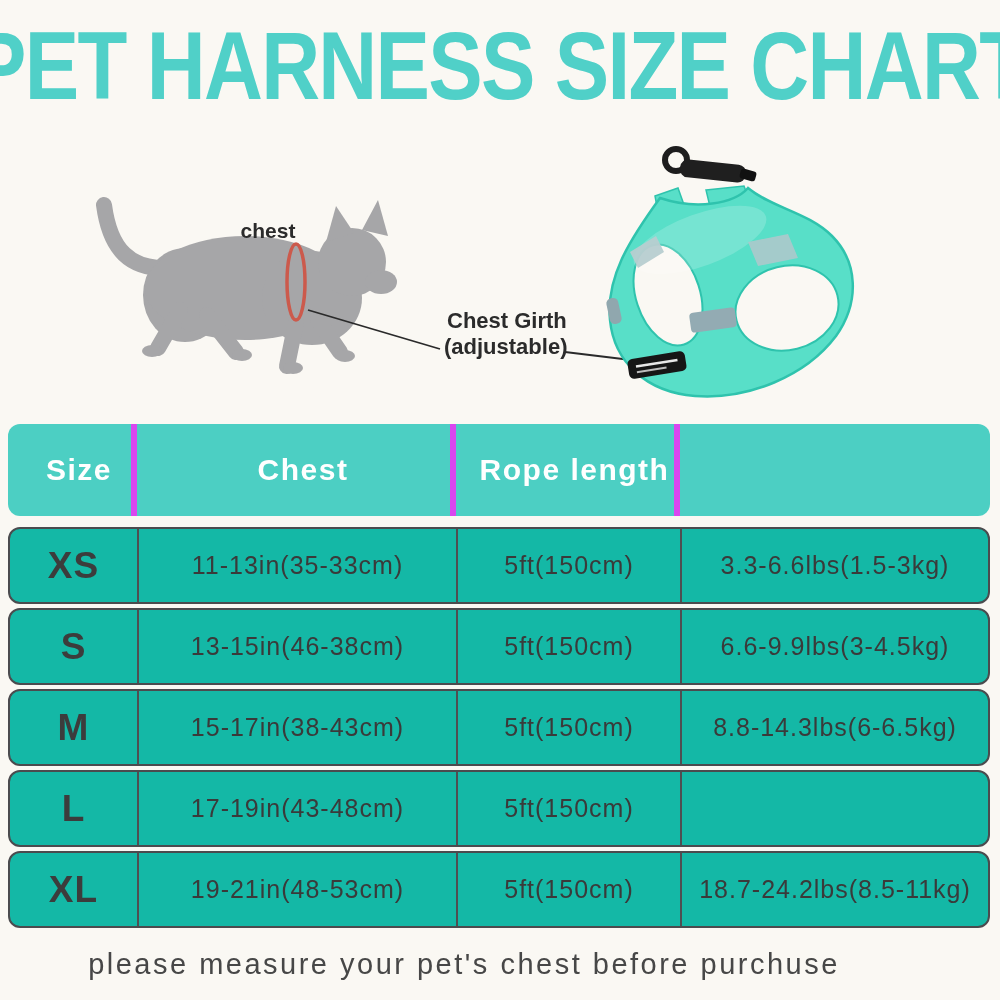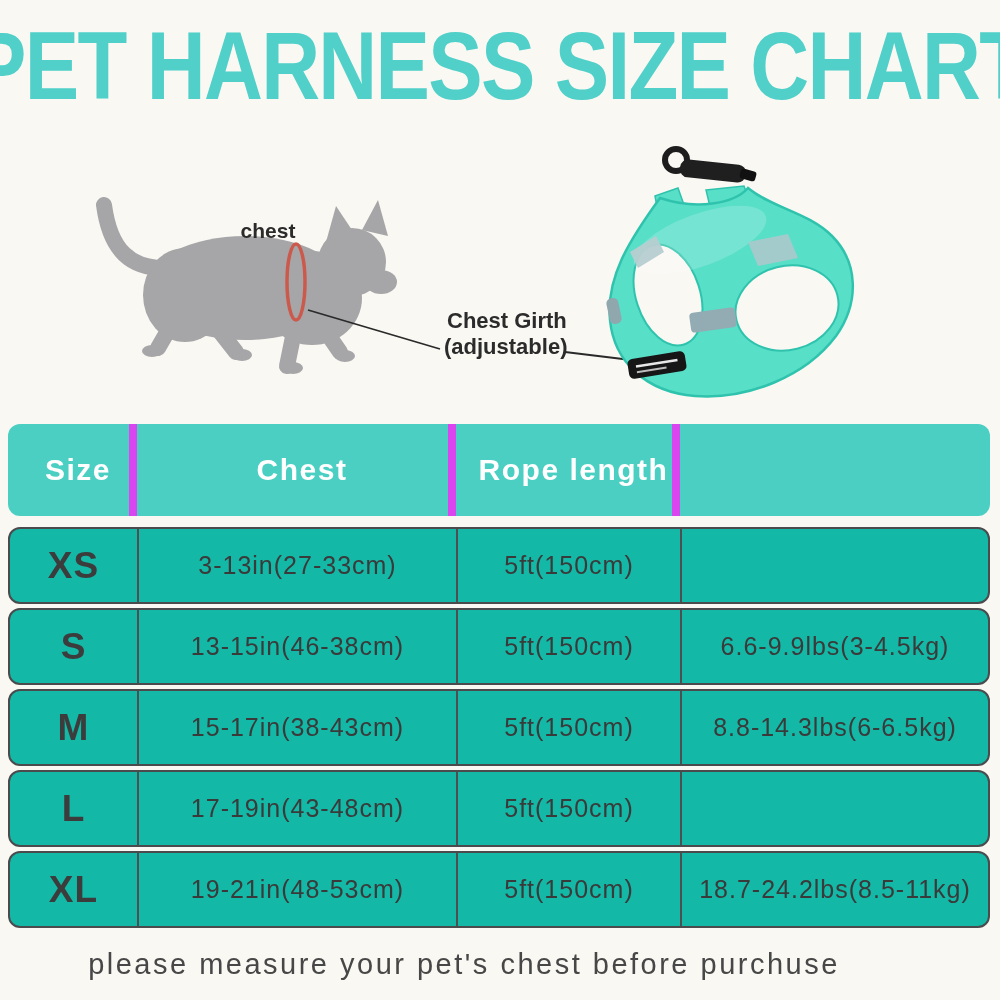--- a/index.html
+++ b/index.html
@@ -22,21 +22,21 @@
   .diagram{position:absolute;top:130px;left:0;}
   .svg-label{font-family:"Liberation Sans",sans-serif;fill:#2b2b2b;}
   
   .thead{
     position:absolute;top:424px;left:8px;width:982px;height:92px;
     background:#4ccfc3;border-radius:12px;
     display:flex;align-items:stretch;box-sizing:border-box;
     color:#ffffff;font-weight:700;font-size:30px;letter-spacing:1.5px;
   }
   .thead .cell{display:flex;align-items:center;justify-content:center;box-sizing:border-box;}
-  .thead .c1,.thead .c2,.thead .c3{border-right:8px solid #d946ef;padding-left:19px;}
+  .thead .c1,.thead .c2,.thead .c3{border-right:6px solid #d946ef;padding-left:19px;}
   .rows{position:absolute;top:527px;left:8px;width:982px;}
   .trow{
     height:77px;margin-bottom:4px;background:#14b8a6;
     border:2px solid #4b4b4e;border-radius:12px;
     display:flex;align-items:stretch;box-sizing:border-box;
     color:#3a3a3a;font-size:25px;letter-spacing:1px;white-space:nowrap;
   }
   .trow .cell{display:flex;align-items:center;justify-content:center;box-sizing:border-box;}
   .trow .c1,.trow .c2,.trow .c3{border-right:2px solid #4f4f52;}
   .c1{width:129px;}
@@ -130,22 +130,23 @@
 
   <div class="thead">
     <div class="cell c1">Size</div>
     <div class="cell c2">Chest</div>
     <div class="cell c3">Rope length</div>
   </div>
 
   <div class="rows">
     <div class="trow">
       <div class="cell c1 size-cell">XS</div>
-      <div class="cell c2">3-13in(27-33cm)</div>
+      <div class="cell c2">11-13in(35-33cm)</div>
       <div class="cell c3">5ft(150cm)</div>
+      <div class="cell c4">3.3-6.6lbs(1.5-3kg)</div>
     </div>
 
     <div class="trow">
       <div class="cell c1 size-cell">S</div>
       <div class="cell c2">13-15in(46-38cm)</div>
       <div class="cell c3">5ft(150cm)</div>
       <div class="cell c4">6.6-9.9lbs(3-4.5kg)</div>
     </div>
 
     <div class="trow">

